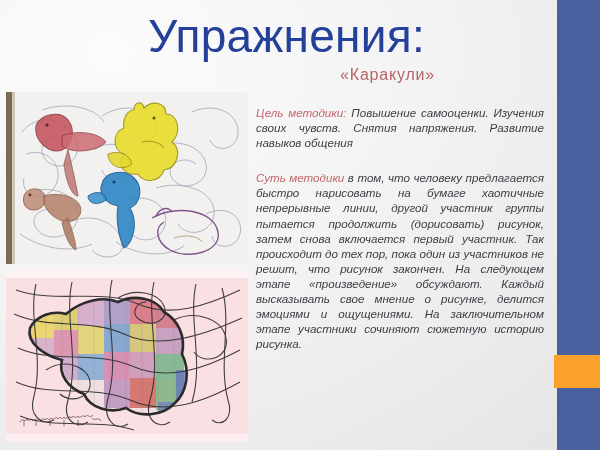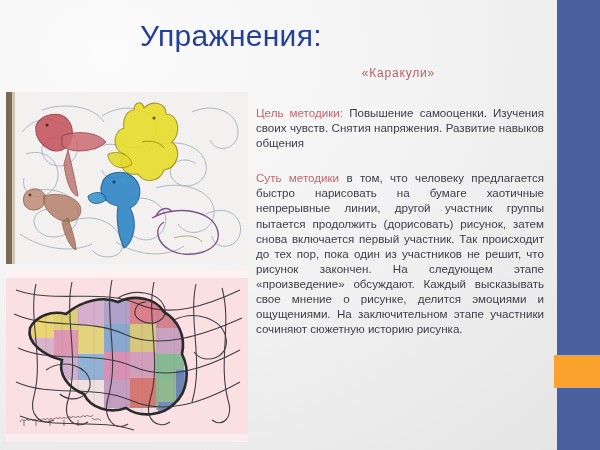--- a/index.html
+++ b/index.html
@@ -36,55 +36,56 @@
     left: 554px;
     top: 355px;
     width: 46px;
     height: 33px;
     background: #faa22b;
   }
 
   
   .title {
     position: absolute;
-    left: 140px;
+    left: 148px;
     top: 12px;
     width: 300px;
-    font-size: 30px;
+    font-size: 46px;
     line-height: 48px;
     letter-spacing: 0.3px;
     color: #24409a;
     font-weight: normal;
     white-space: nowrap;
   }
   .subtitle {
     position: absolute;
     left: 240px;
     top: 66px;
     width: 195px;
     text-align: right;
-    font-size: 12px;
+    font-size: 16px;
     letter-spacing: 0.8px;
     color: #b5646a;
   }
 
   
   .body-col {
     position: absolute;
     left: 256px;
     top: 105px;
     width: 288px;
   }
   .para {
     font-size: 11.6px;
     line-height: 15.1px;
     color: #3d3d46;
     text-align: justify;
     text-justify: inter-word;
     margin: 0 0 6px 0;
+    font-style: italic;
   }
   .para:last-child { margin-bottom: 0; margin-top: 20px; }
   .lead {
     color: #c4666c;
   }
 
   
   .photo {
     position: absolute;
     overflow: hidden;

